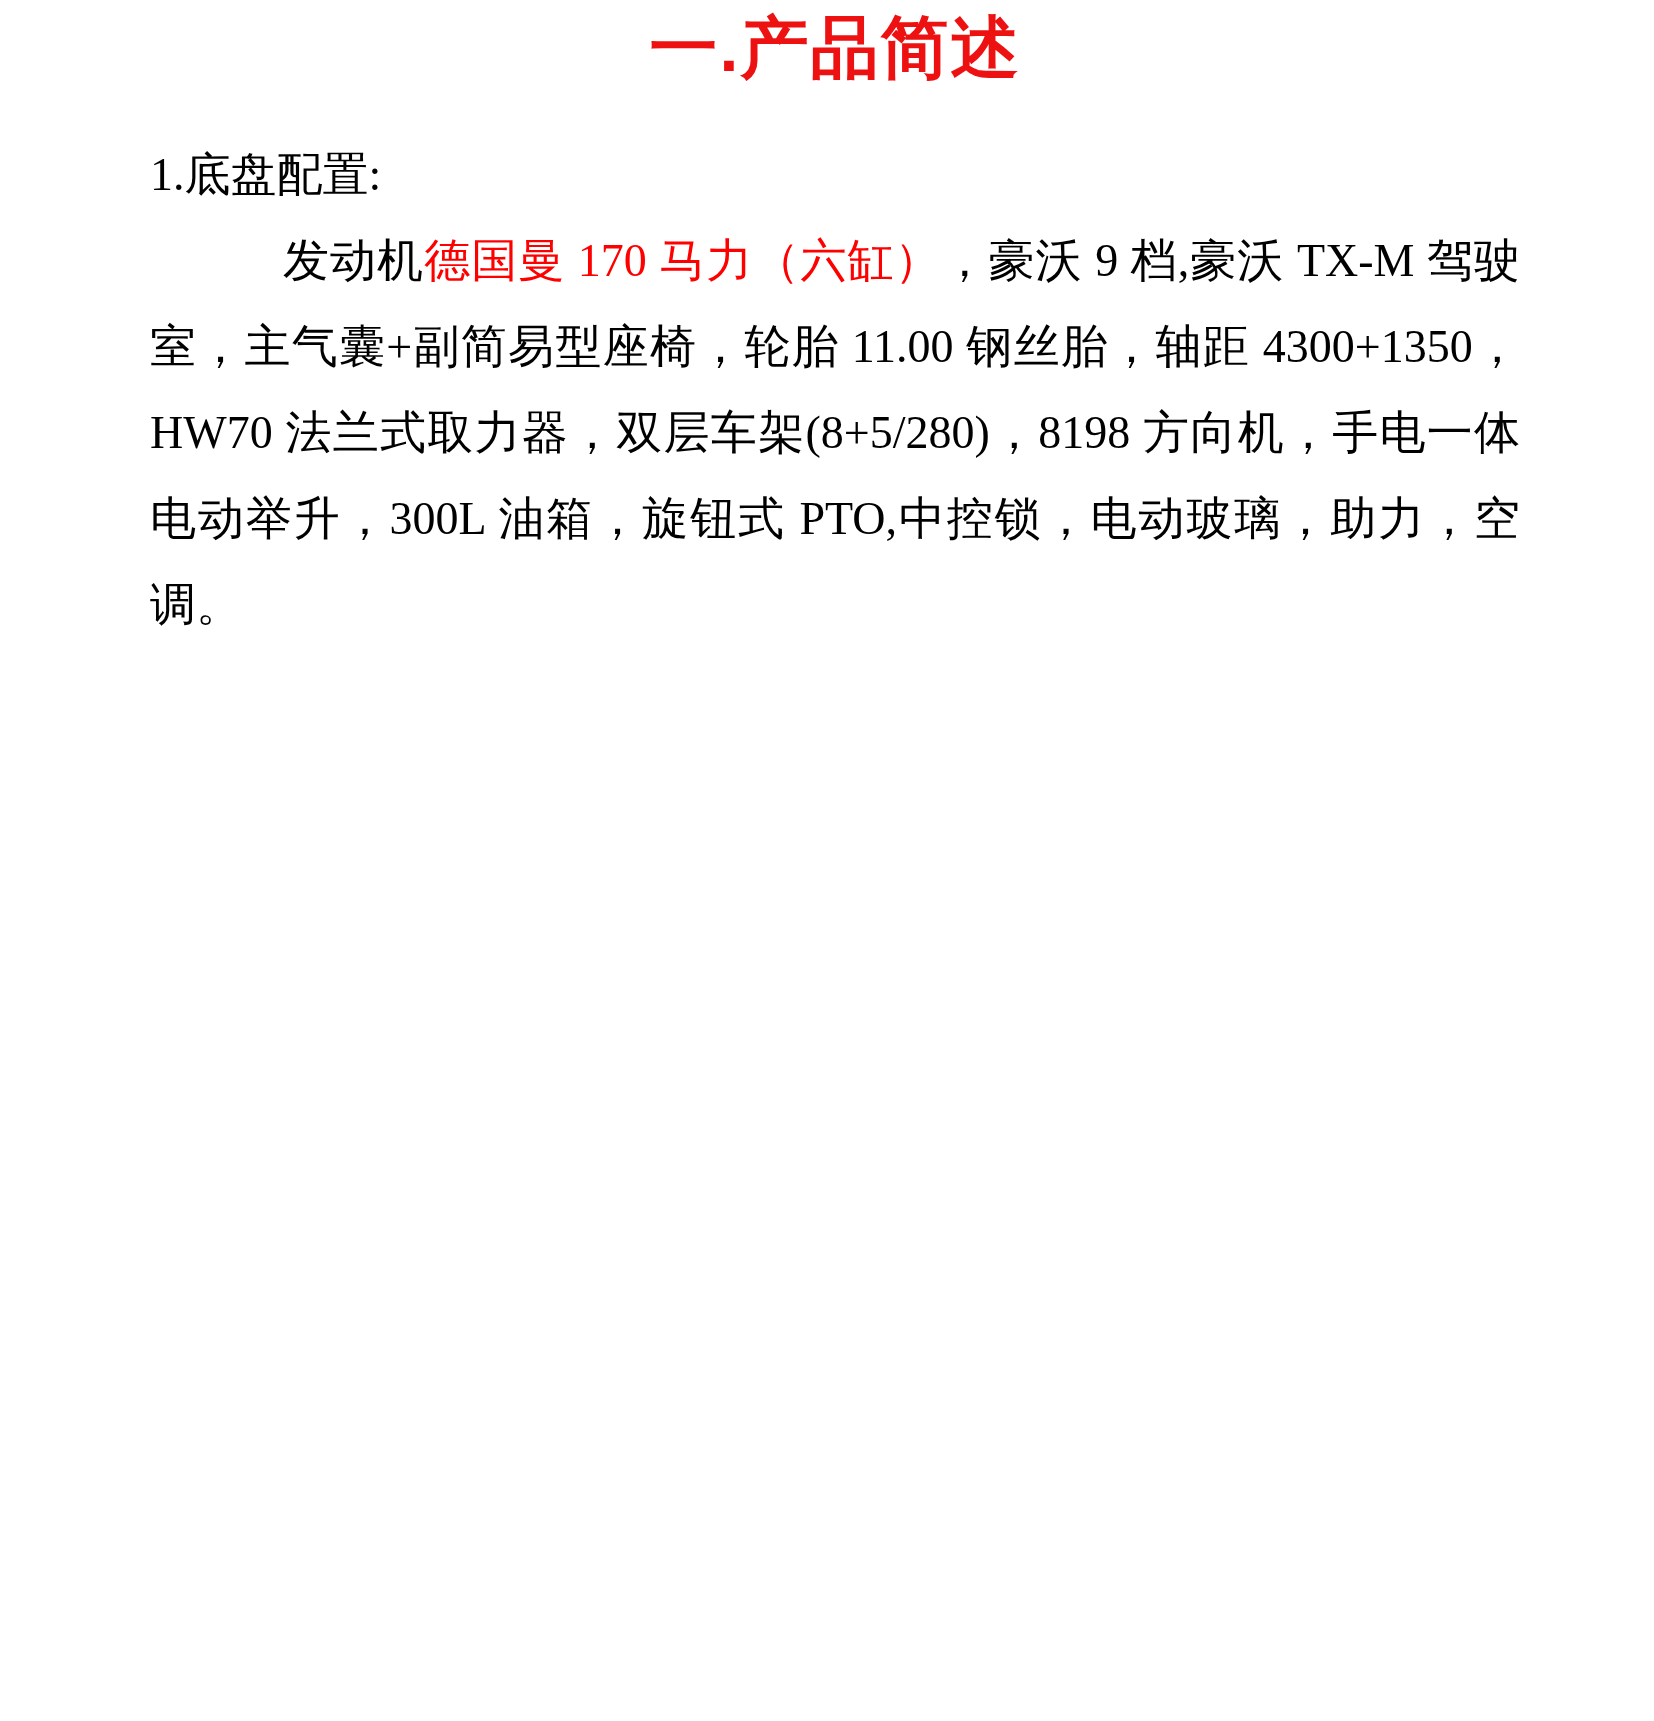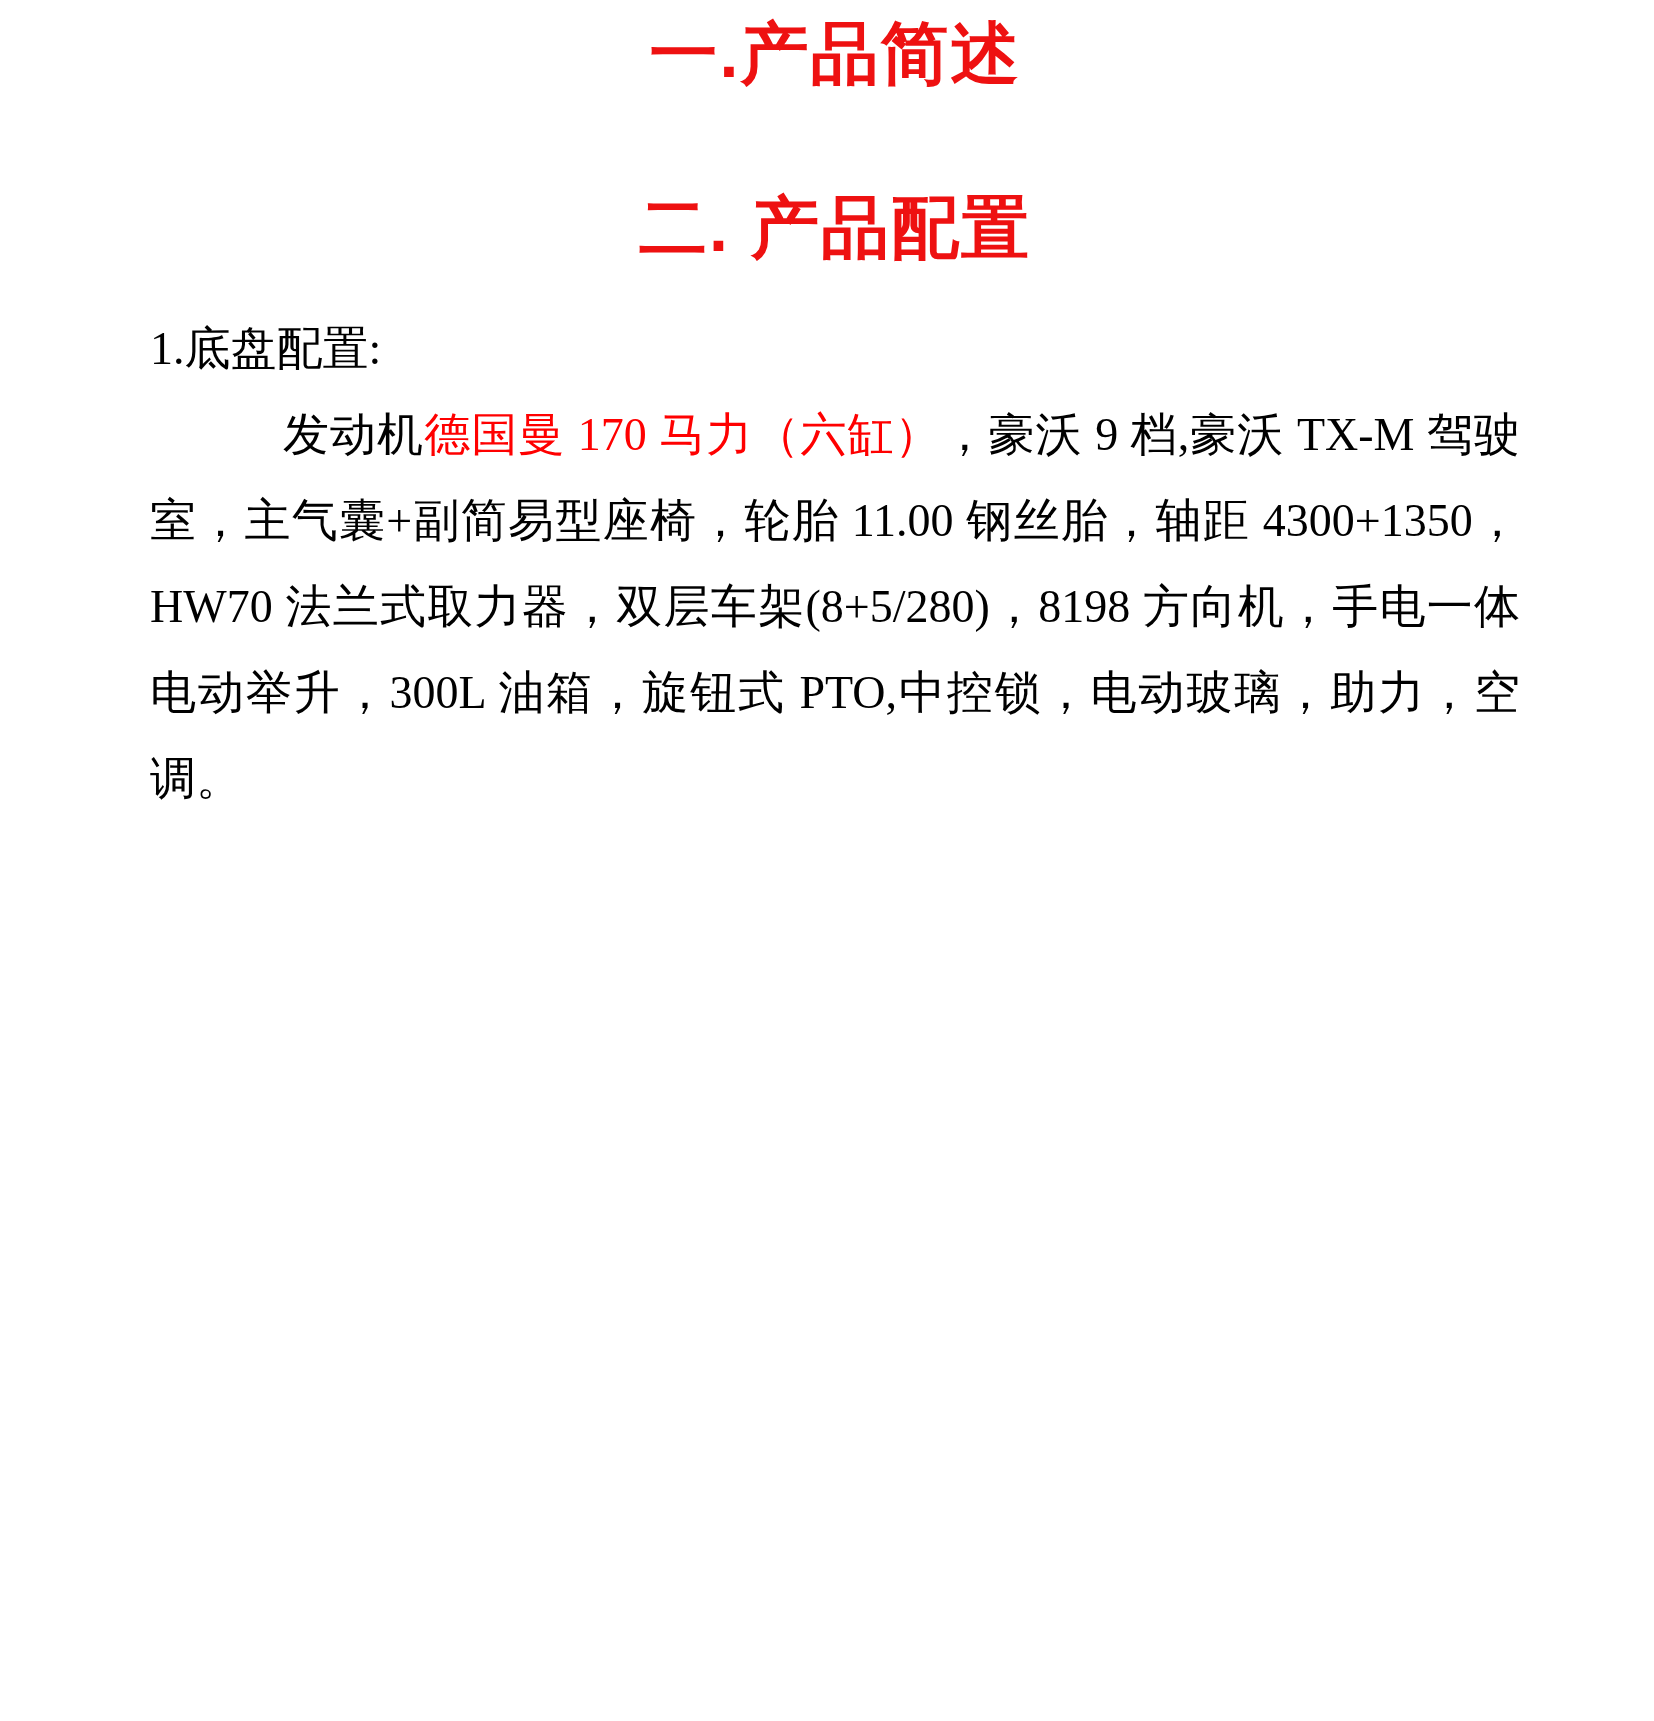--- a/index.html
+++ b/index.html
@@ -15,21 +15,21 @@
     background: var(--page-bg);
   }
   .page {
     position: relative;
     width: 1654px;
     height: 1721px;
     margin: 0 auto;
     background: var(--page-bg);
     color: var(--body-text);
     font-family: "Liberation Serif", "DejaVu Serif", serif;
-    padding: 10px 134px 0 150px;
+    padding: 4px 134px 0 150px;
     overflow: hidden;
   }
   .doc-title {
     font-family: "Liberation Sans", "DejaVu Sans", sans-serif;
     font-weight: 800;
     color: var(--title-red);
     text-align: center;
     font-size: 68px;
     line-height: 86px;
     letter-spacing: 2px;
@@ -57,19 +57,18 @@
 </style>
 </head>
 <body>
 
 <div class="page">
 
   <h1 class="doc-title title-1">一.产品简述</h1>
 
 
 
-  <h1 class="doc-title title-2">二. 产品配置</h1>
 
   <p class="subheading">1.底盘配置:</p>
 
   <p class="para indent-28"><span>发动机</span><span class="red-inline">德国曼 170 马力（六缸）</span><span>，豪沃 9 档,豪沃 TX-M 驾驶室，主气囊+副简易型座椅，轮胎 11.00 钢丝胎，轴距 4300+1350，HW70 法兰式取力器，双层车架(8+5/280)，8198 方向机，手电一体电动举升，300L 油箱，旋钮式 PTO,中控锁，电动玻璃，助力，空调。</span></p>
 
 </div>
 
 </body></html>

